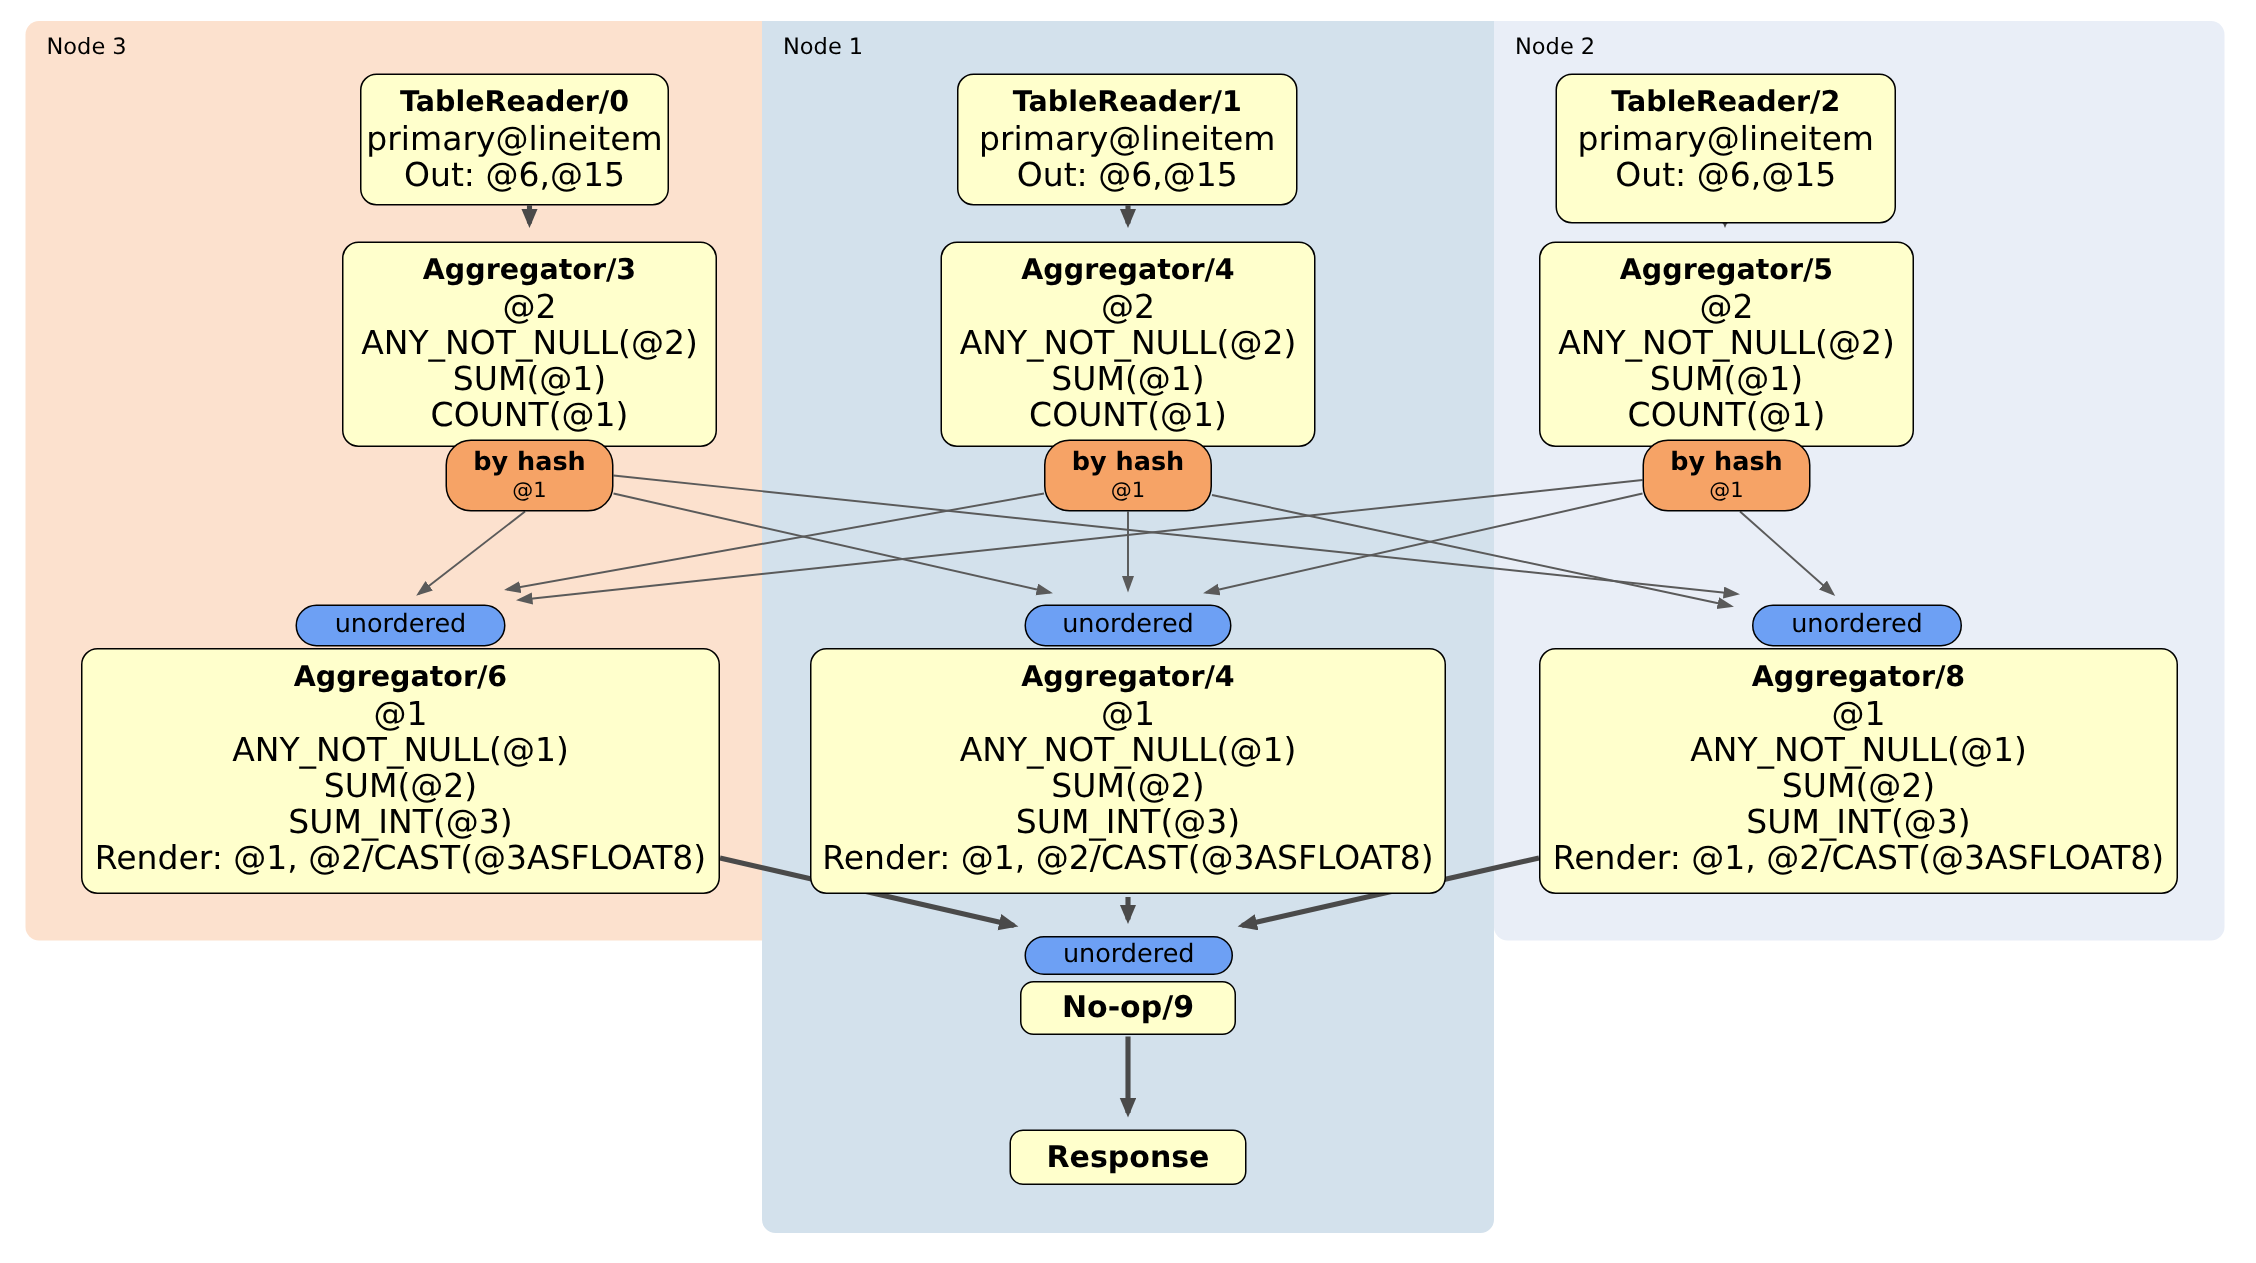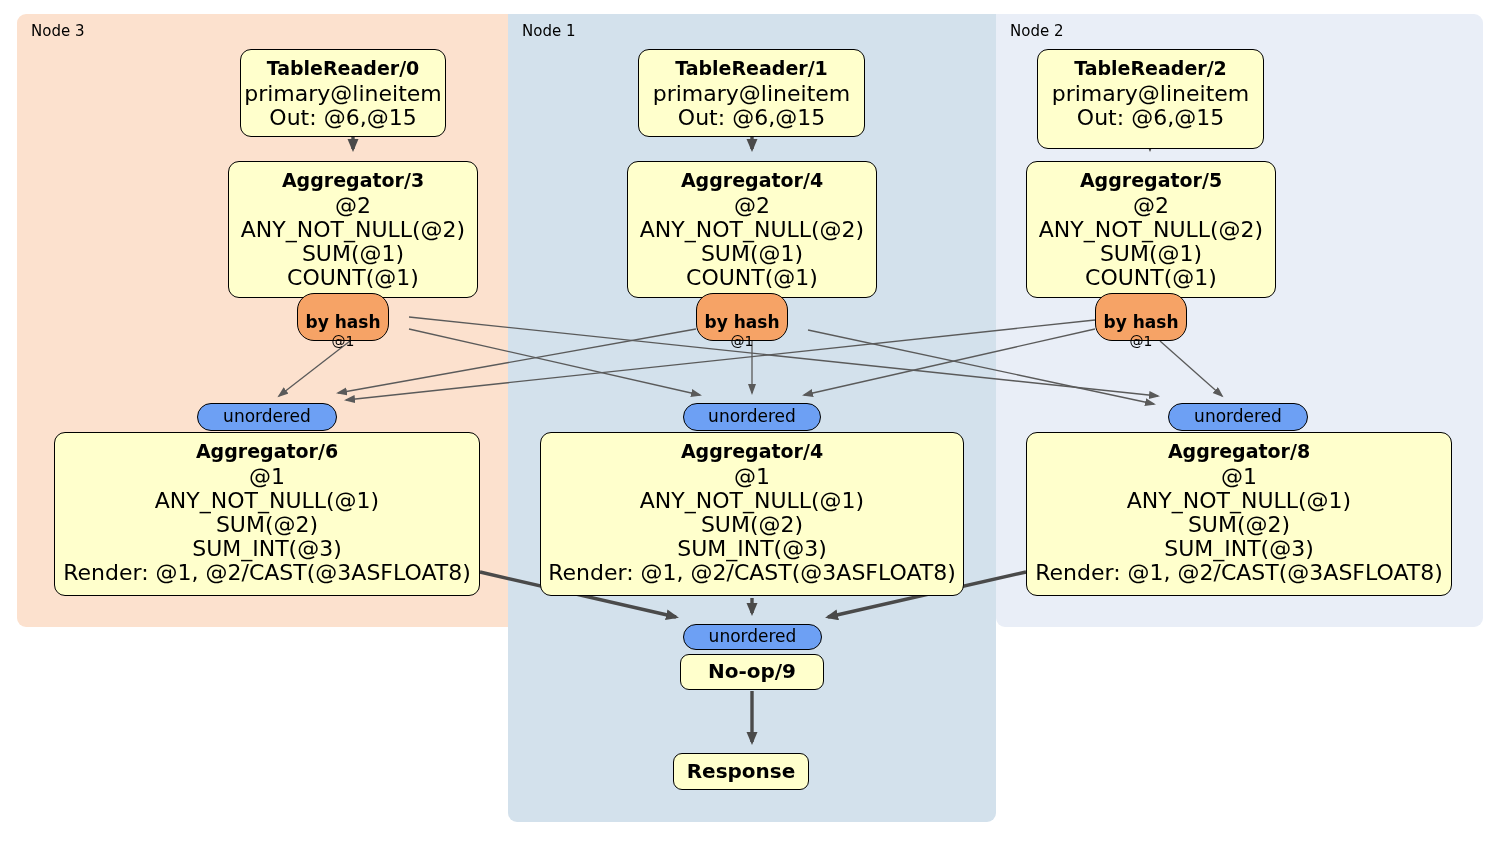--- a/index.html
+++ b/index.html
@@ -18,22 +18,22 @@
   .region-label{position:absolute;top:8px;left:14px;font-size:15px;color:var(--label-color);}
   .edges{position:absolute;left:0;top:0;width:1504px;height:842px;z-index:2;}
   .e-thick{stroke:var(--edge-thick,#4a4a4a);stroke-width:3.4;fill:none;}
   .e-thin{stroke:var(--edge-thin,#5a5a5a);stroke-width:1.3;fill:none;}
   .mk-thick{fill:var(--edge-thick,#4a4a4a);}
   .mk-thin{fill:var(--edge-thin,#5a5a5a);}
   .pbox{position:absolute;background:var(--processor-fill);border:1.6px solid var(--box-border);
         border-radius:11px;text-align:center;box-sizing:border-box;z-index:3;padding-top:5px;}
   .ptitle{font-weight:bold;font-size:19px;line-height:27px;white-space:nowrap;}
   .pline{font-size:22px;line-height:24px;white-space:nowrap;}
-  .router{position:absolute;width:92px;height:48px;background:var(--router-fill);border:1.7px solid var(--box-border);
-          border-radius:17px;text-align:center;box-sizing:border-box;z-index:4;padding-top:17px;}
+  .router{position:absolute;width:112px;height:48px;background:var(--router-fill);border:1.7px solid var(--box-border);
+          border-radius:17px;text-align:center;box-sizing:border-box;z-index:4;padding-top:3px;}
   .router-label{font-weight:bold;font-size:17px;line-height:22px;}
   .router-key{font-size:14px;line-height:16px;}
   .sync{position:absolute;width:140px;height:28px;background:var(--sync-fill);border:1.7px solid var(--box-border);
         border-radius:14px;text-align:center;box-sizing:border-box;font-weight:normal;font-size:17px;line-height:25px;z-index:4;}
   .tbox{position:absolute;background:var(--processor-fill);border:1.8px solid var(--box-border);border-radius:9px;
         text-align:center;box-sizing:border-box;z-index:3;font-weight:bold;font-size:20px;}
 </style>
 </head>
 <body>
 
@@ -171,17 +171,17 @@
     <div class="pline">SUM_INT(@3)</div>
     <div class="pline">Render: @1, @2/CAST(@3ASFLOAT8)</div>
   </div>
 
   <div class="sync" style="left:683px;top:624px;width:139px;height:26px;line-height:23px;">
     <span>unordered</span>
   </div>
   <div class="tbox" style="left:680px;top:654px;width:144px;height:36px;line-height:33px;">
     <span>No-op/9</span>
   </div>
-  <div class="tbox" style="left:673px;top:753px;width:136px;height:37px;line-height:34px;text-align:center;">
+  <div class="tbox" style="left:673px;top:753px;width:158px;height:37px;line-height:34px;text-align:center;">
     <span>Response</span>
   </div>
 
 </div>
 
 </body></html>

